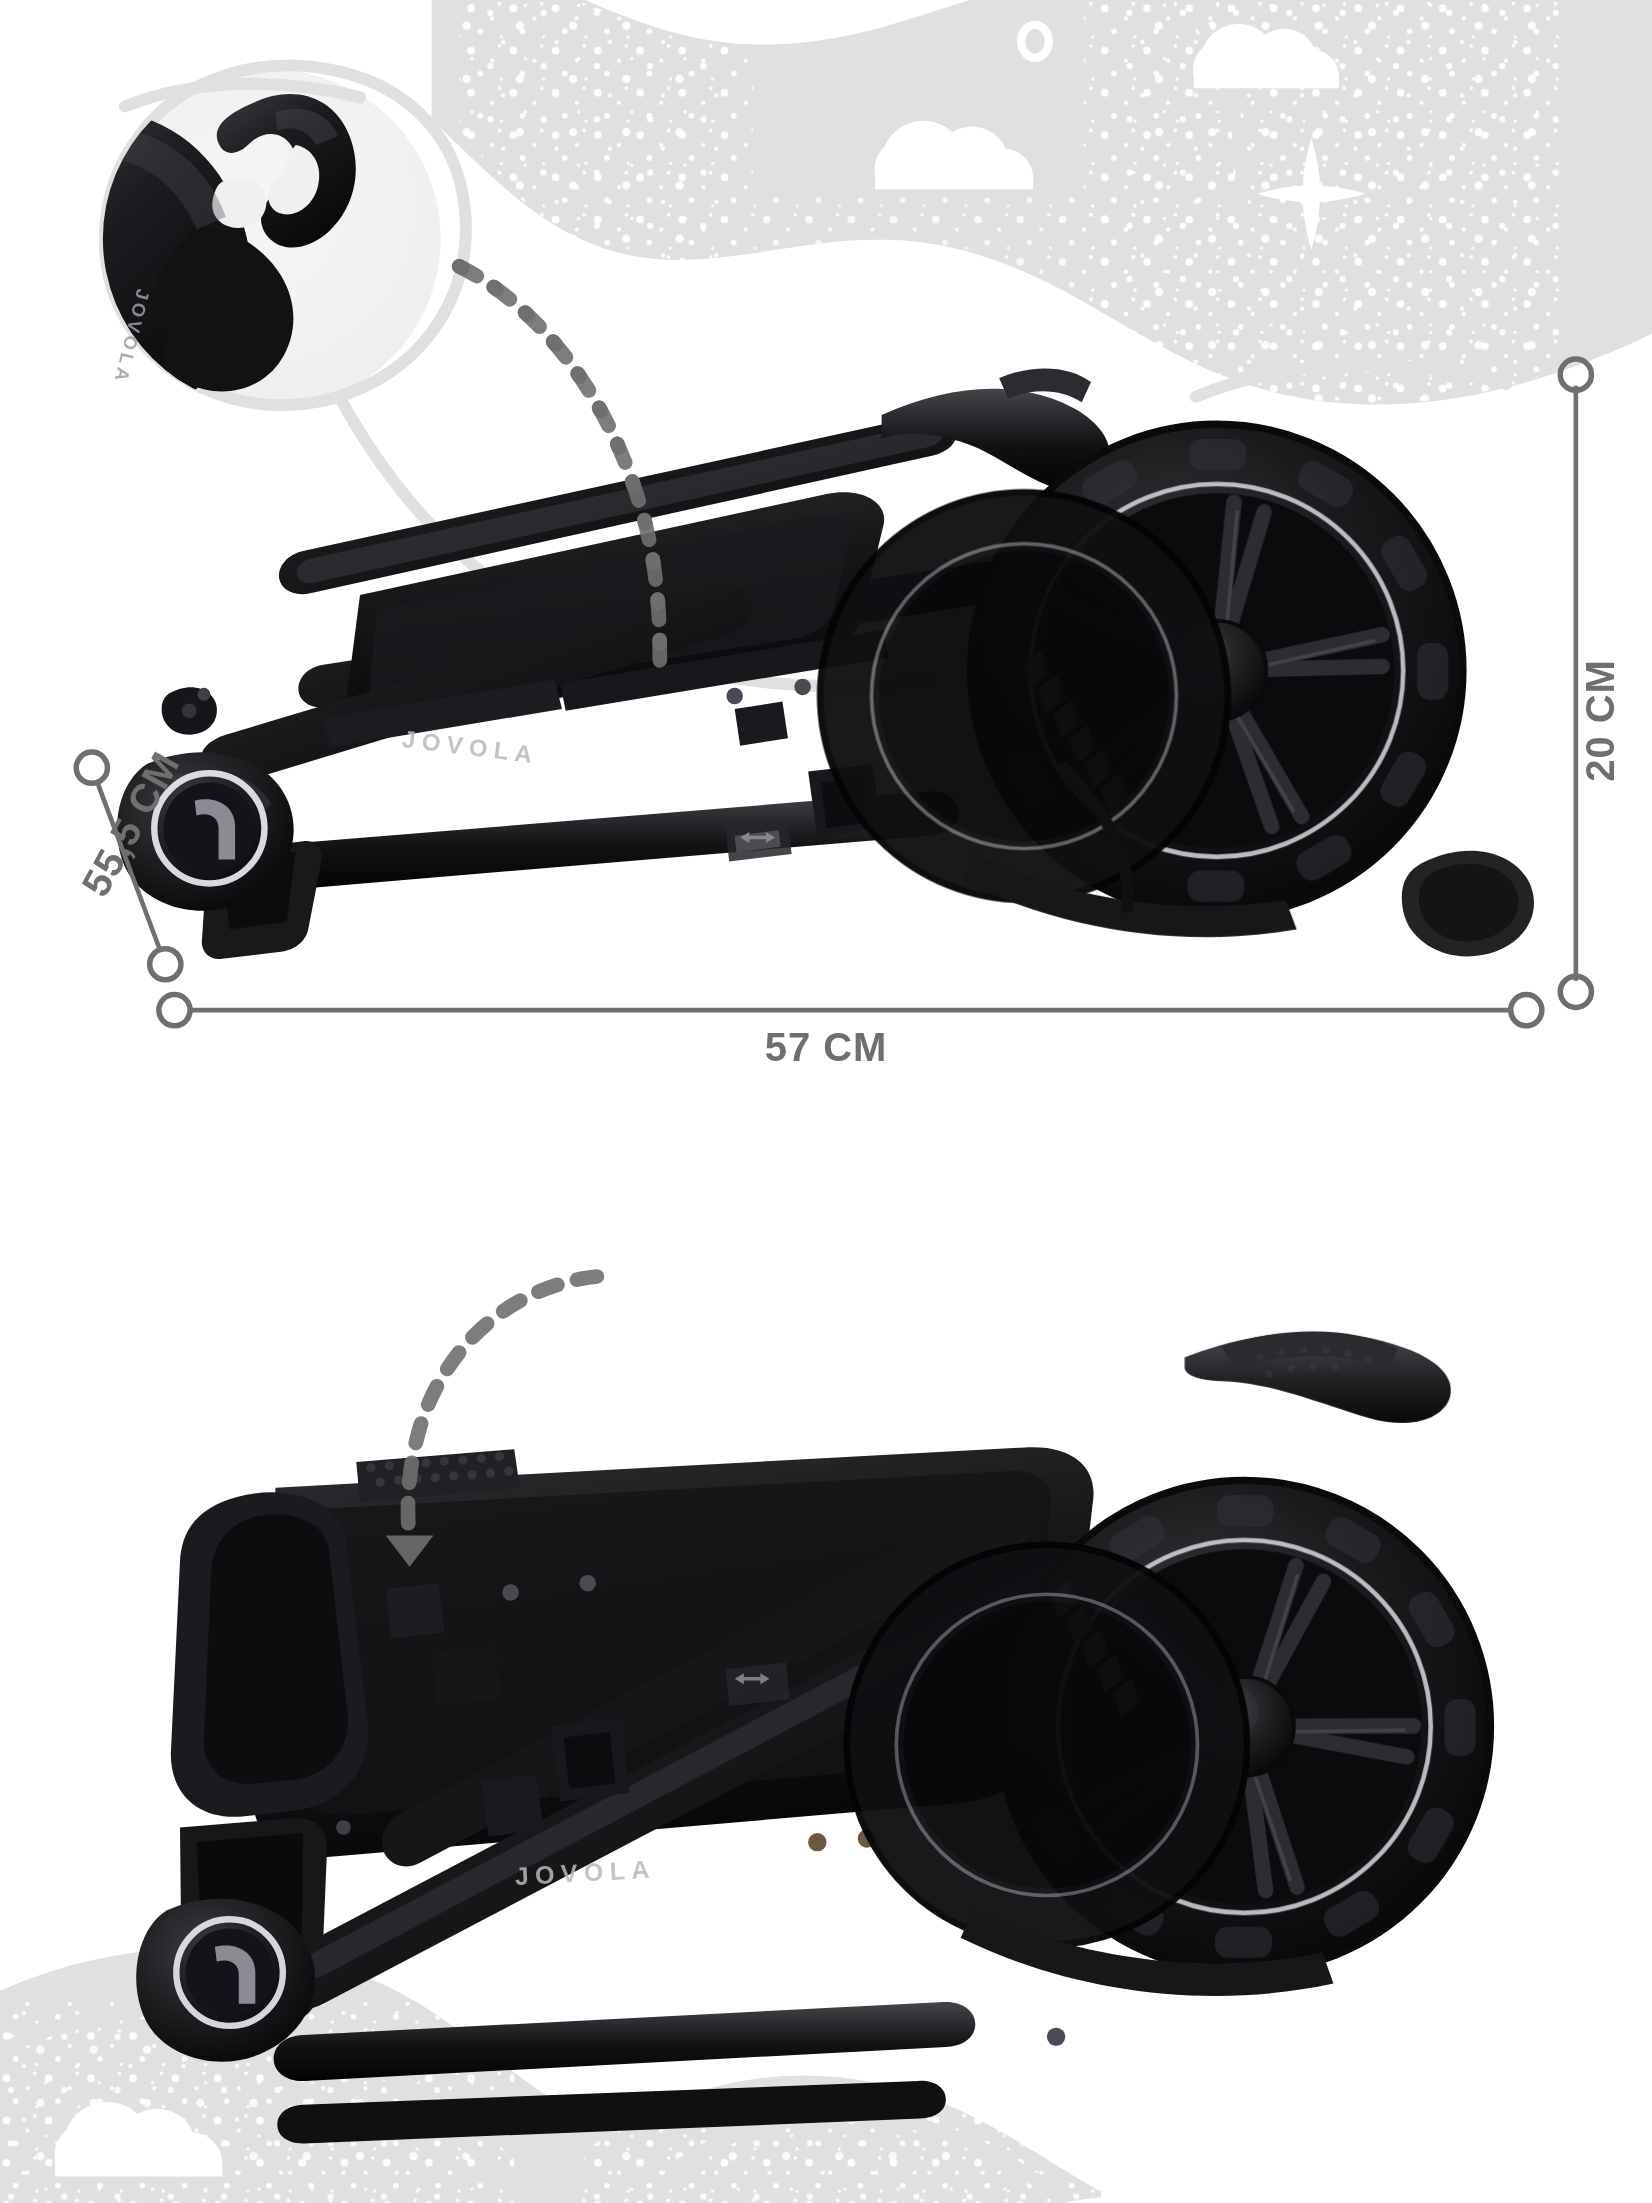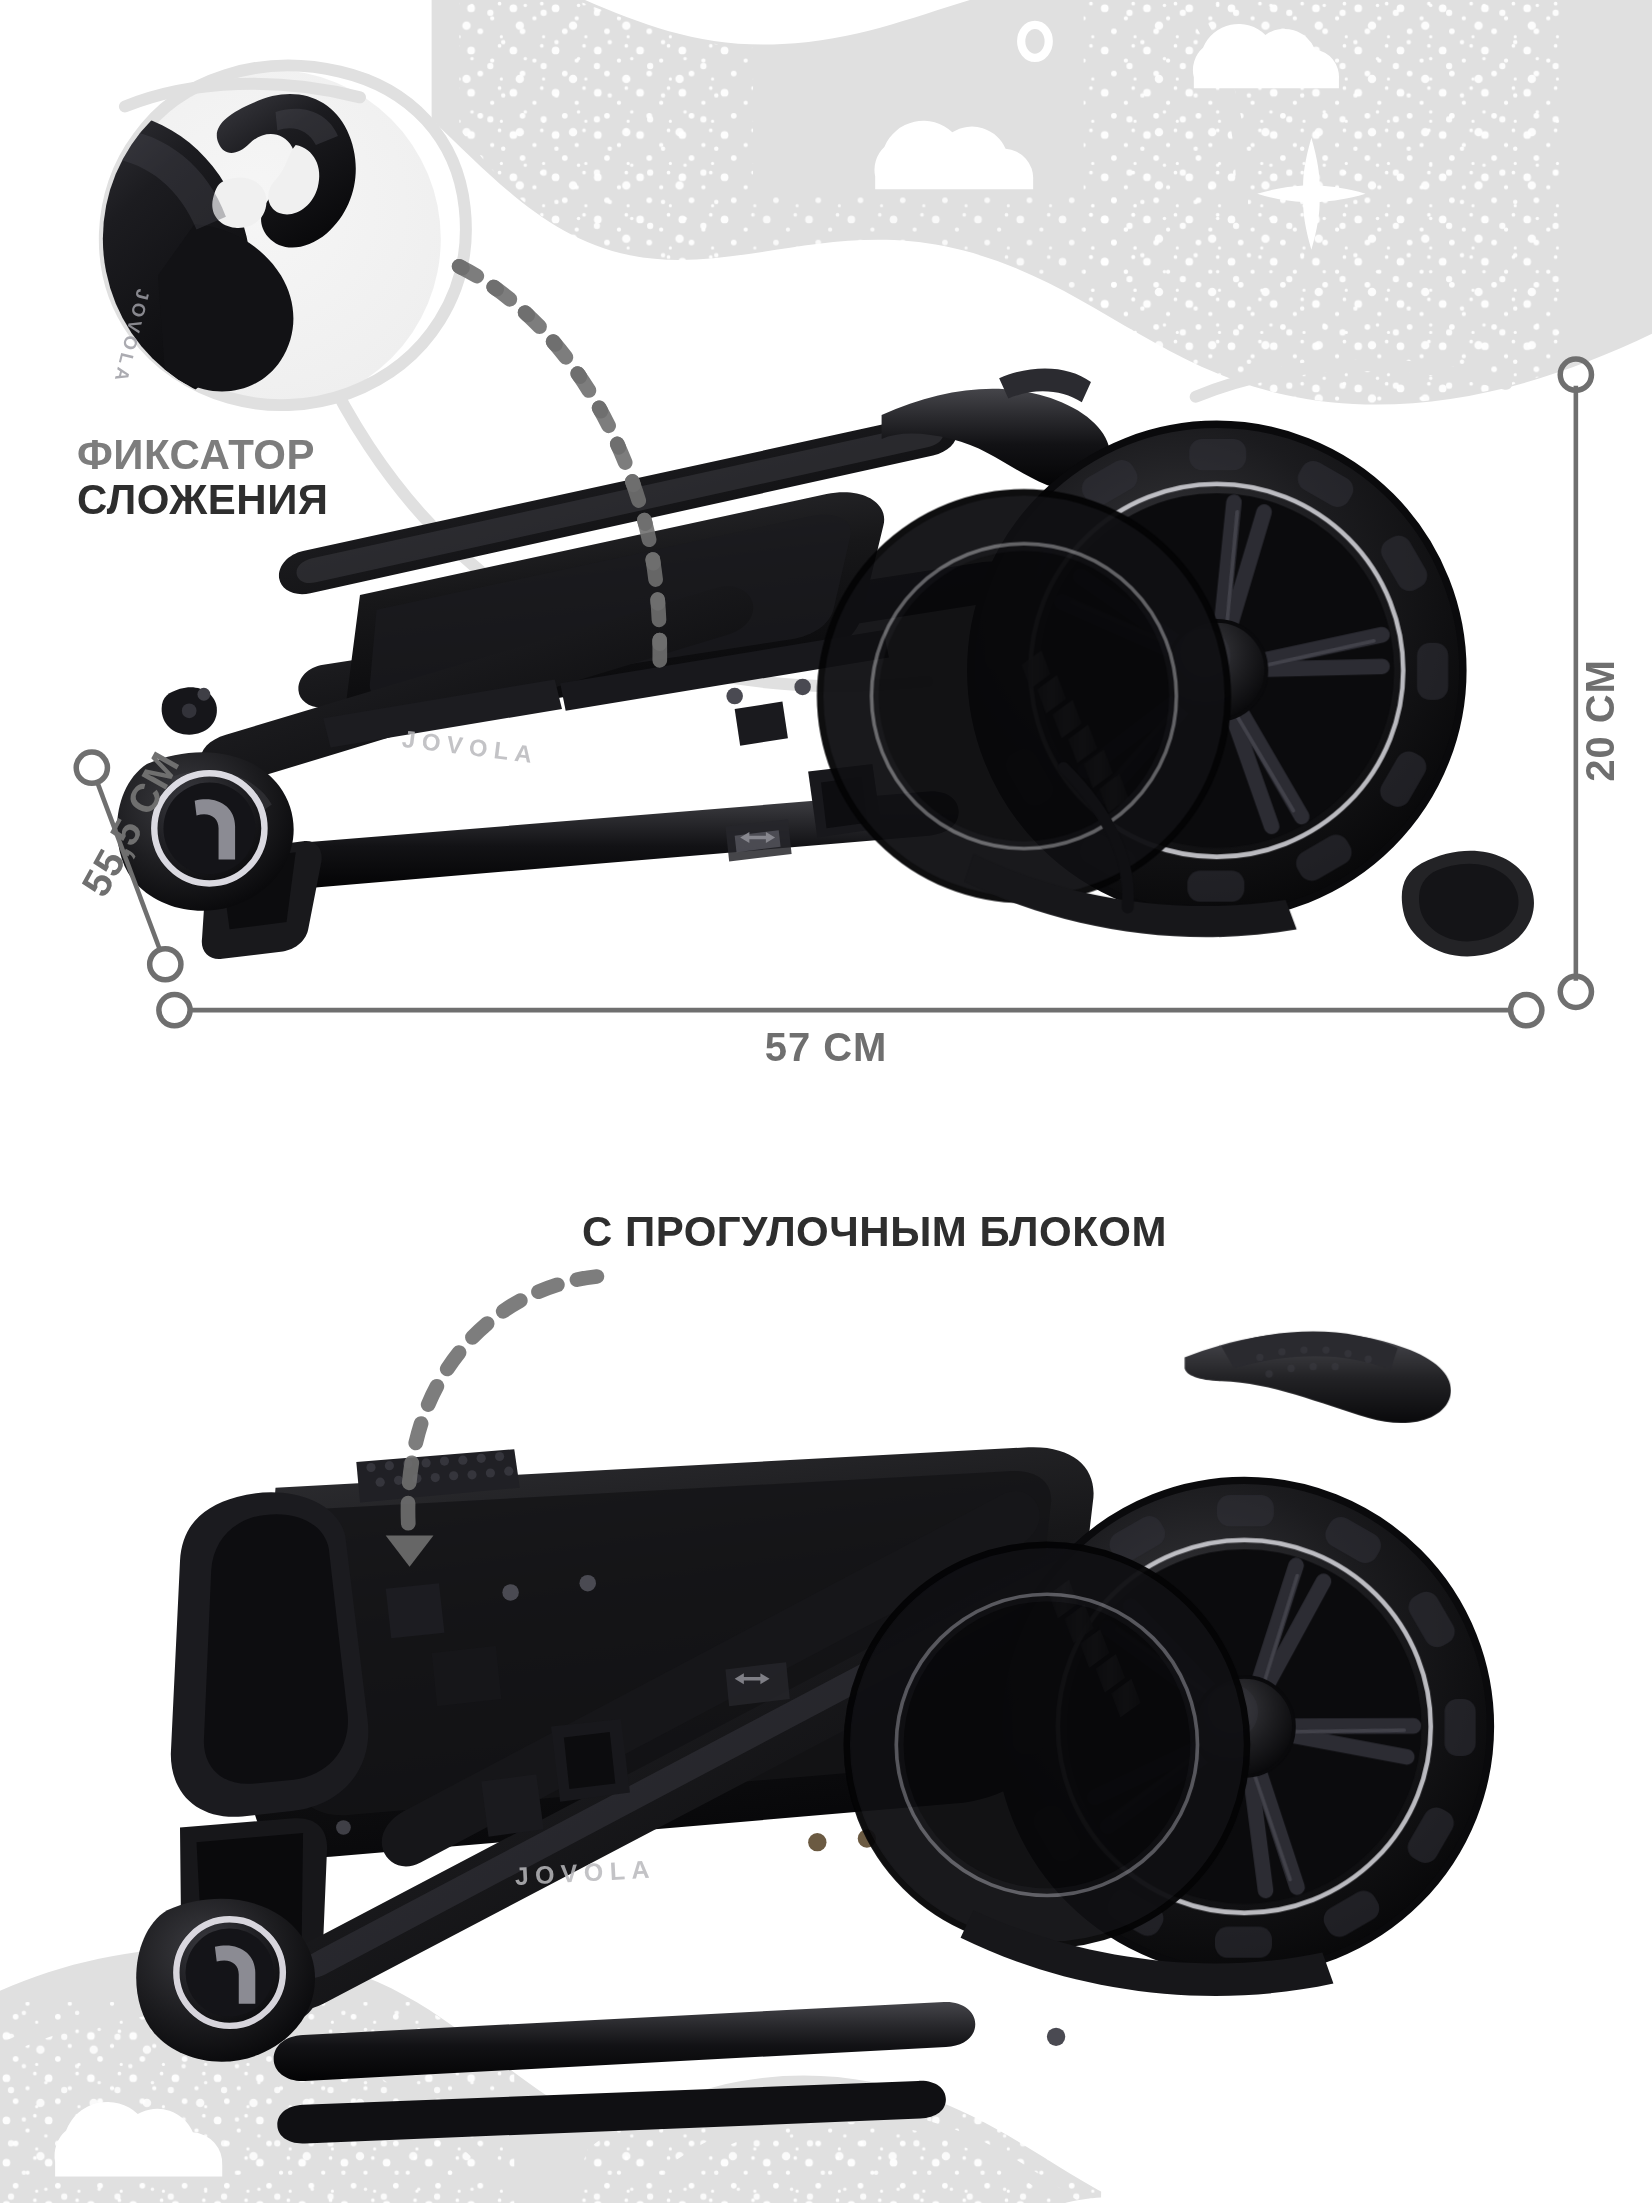--- a/index.html
+++ b/index.html
@@ -726,27 +726,22 @@
       <g stroke="#6f6f6f" stroke-width="5" fill="none">
         <line x1="106" y1="852" x2="174" y2="1034"></line>
         <circle cx="100" cy="836" r="17" stroke-width="6"></circle>
         <circle cx="180" cy="1050" r="17" stroke-width="6"></circle>
       </g>
     </svg>
   </div>
 
   <div class="layer text-layer">
 
-    <div class="label-block" id="caption-lock">
-      <span class="label-line line-gray">ФИКСАТОР</span>
-      <span class="label-line line-dark">СЛОЖЕНИЯ</span>
-    </div>
 
     <div class="label-block" id="caption-fold">
-      <span class="label-line line-dark">С ПРОГУЛОЧНЫМ БЛОКОМ</span>
     </div>
 
     <div class="dim-label" id="dim-width-label">57 CM</div>
 
     <div class="dim-label" id="dim-height-label">20 CM</div>
 
     <div class="dim-label" id="dim-diag-label">55,5 CM</div>
   </div>
 
 </div>

